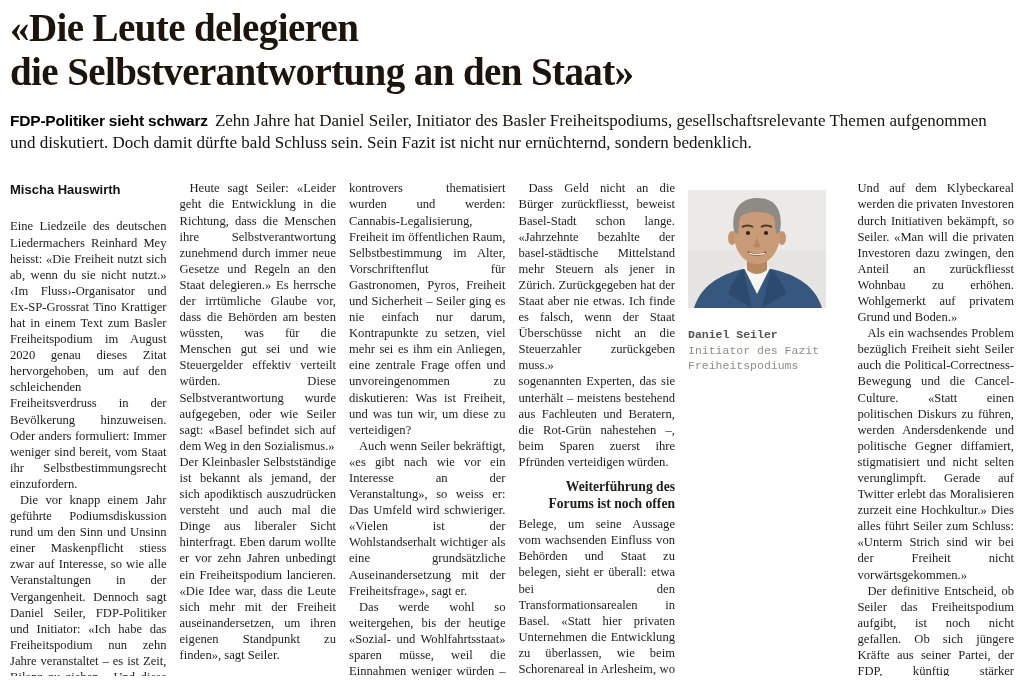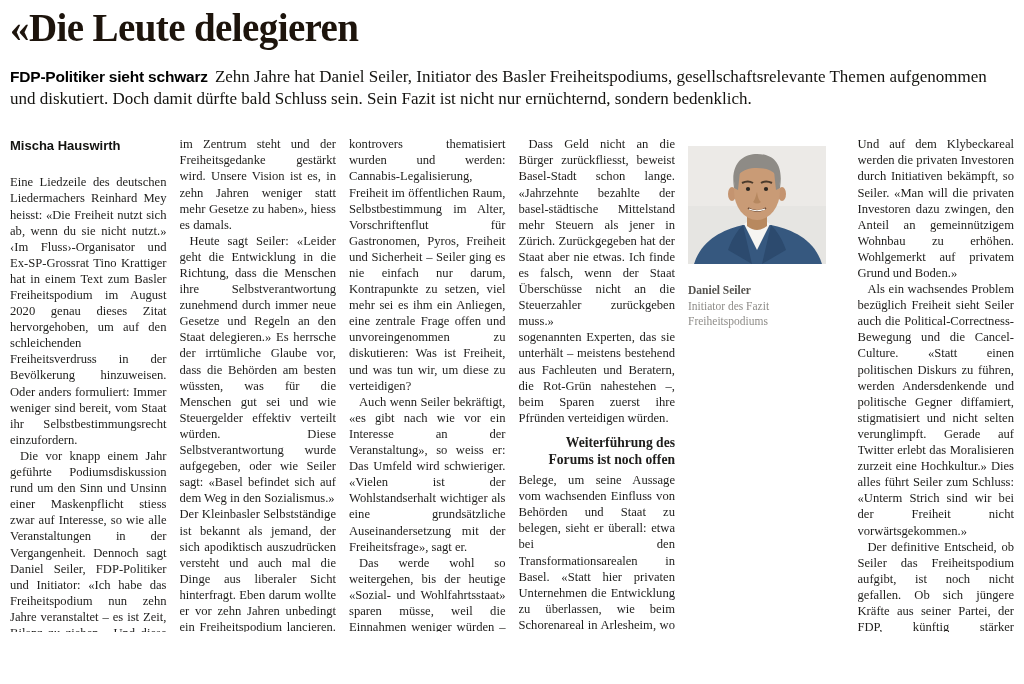--- a/index.html
+++ b/index.html
@@ -24,44 +24,44 @@
             color:#121210; margin:2px 0 20px 0; text-align:left; }
   .para { margin:0; }
   .para.indent { text-indent:10px; }
   .subhead { font-family:"Liberation Serif", serif; font-weight:700; font-size:13.6px;
              line-height:1.22; margin:9px 0 4px 0; text-align:right; hyphens:none; }
 
   .media-col { text-align:left; hyphens:none; }
   .media-col figure { margin:10px 0 0 0; }
   .pullquote { margin:15px 0 0 0; font-family:"Liberation Serif", serif; font-weight:700;
                font-size:17.5px; line-height:1.3; letter-spacing:-0.2px; color:#1c1916; }
-  .caption { margin-top:15px; font-family:Liberation Serif, serif;
+  .caption { margin-top:15px; font-family:Liberation Mono, monospace;
              font-size:11.5px; line-height:1.32; }
   .cap-name { font-weight:700; color:#55534f; }
   .cap-role { color:#8f8d89; }
 </style>
 </head>
 <body>
 
 <div class="page">
 
   <h1 class="headline">
     <span>«Die Leute delegieren</span>
+    <span>die Selbstverantwortung an den Staat»</span>
   </h1>
 
   <p class="lead"><strong class="kicker">FDP-Politiker sieht schwarz</strong><span>Zehn Jahre hat Daniel Seiler, Initiator des Basler Freiheitspodiums, gesellschaftsrelevante Themen aufgenommen und diskutiert. Doch damit dürfte bald Schluss sein. Sein Fazit ist nicht nur ernüchternd, sondern bedenklich.</span></p>
 
   <div class="columns">
     <div class="col">
         <div class="byline">Mischa Hauswirth</div>
         <p class="para">Eine Liedzeile des deutschen Liedermachers Reinhard Mey heisst: «Die Freiheit nutzt sich ab, wenn du sie nicht nutzt.» ‹Im Fluss›-Organisator und Ex-SP-Grossrat Tino Krattiger hat in einem Text zum Basler Freiheitspodium im August 2020 genau dieses Zitat hervorgehoben, um auf den schleichenden Freiheitsverdruss in der Bevölkerung hinzuweisen. Oder anders formuliert: Immer weniger sind bereit, vom Staat ihr Selbstbestimmungsrecht einzufordern.</p>
         <p class="para indent">Die vor knapp einem Jahr geführte Podiumsdiskussion rund um den Sinn und Unsinn einer Maskenpflicht stiess zwar auf Interesse, so wie alle Veranstaltungen in der Vergangenheit. Dennoch sagt Daniel Seiler, FDP-Politiker und Initiator: «Ich habe das Freiheitspodium nun zehn Jahre veranstaltet – es ist Zeit, Bilanz zu ziehen.» Und diese fällt etwas ernüchternd aus, wenn es um den Freiheitswillen der Bevölkerung geht.</p>
       </div>
     <div class="col">
-        <p class="para">im Zentrum steht und der Freiheitsgedanke gestärkt wird. Unsere Vision ist es, in zehn Jahren weniger statt mehr Gesetze zu haben», hiess es damals.</p>
         <p class="para indent">Heute sagt Seiler: «Leider geht die Entwicklung in die Richtung, dass die Menschen ihre Selbstverantwortung zunehmend durch immer neue Gesetze und Regeln an den Staat delegieren.» Es herrsche der irrtümliche Glaube vor, dass die Behörden am besten wüssten, was für die Menschen gut sei und wie Steuergelder effektiv verteilt würden. Diese Selbstverantwortung wurde aufgegeben, oder wie Seiler sagt: «Basel befindet sich auf dem Weg in den Sozialismus.»</p>
         <p class="para">Der Kleinbasler Selbstständige ist bekannt als jemand, der sich apodiktisch auszudrücken versteht und auch mal die Dinge aus liberaler Sicht hinterfragt. Eben darum wollte er vor zehn Jahren unbedingt ein Freiheitspodium lancieren. «Die Idee war, dass die Leute sich mehr mit der Freiheit auseinandersetzen, um ihren eigenen Standpunkt zu finden», sagt Seiler.</p>
       </div>
     <div class="col">
         <p class="para">kontrovers thematisiert wurden und werden: Cannabis-Legalisierung, Freiheit im öffentlichen Raum, Selbstbestimmung im Alter, Vorschriftenflut für Gastronomen, Pyros, Freiheit und Sicherheit – Seiler ging es nie einfach nur darum, Kontrapunkte zu setzen, viel mehr sei es ihm ein Anliegen, eine zentrale Frage offen und unvoreingenommen zu diskutieren: Was ist Freiheit, und was tun wir, um diese zu verteidigen?</p>
         <p class="para indent">Auch wenn Seiler bekräftigt, «es gibt nach wie vor ein Interesse an der Veranstaltung», so weiss er: Das Umfeld wird schwieriger. «Vielen ist der Wohlstandserhalt wichtiger als eine grundsätzliche Auseinandersetzung mit der Freiheitsfrage», sagt er.</p>
         <p class="para indent">Das werde wohl so weitergehen, bis der heutige «Sozial- und Wohlfahrtsstaat» sparen müsse, weil die Einnahmen weniger würden – angesichts der globalen Schuldenkrise und der drohenden Inflation nur eine Frage der Zeit. «Dann wird ein Verteilkampf um die vorhandenen finanziellen Mittel entstehen, und viele werden wohl erst dann merken, dass sie weniger frei sind, als sie heute meinen.»</p>
       </div>
     <div class="col">
         <p class="para indent">Dass Geld nicht an die Bürger zurückfliesst, beweist Basel-Stadt schon lange. «Jahrzehnte bezahlte der basel-städtische Mittelstand mehr Steuern als jener in Zürich. Zurückgegeben hat der Staat aber nie etwas. Ich finde es falsch, wenn der Staat Überschüsse nicht an die Steuerzahler zurückgeben muss.»</p>
@@ -107,18 +107,18 @@
       </figure>
 
 
       <div class="caption">
         <div class="cap-name">Daniel Seiler</div>
         <div class="cap-role">Initiator des Fazit Freiheitspodiums</div>
       </div>
     </div>
 
     <div class="col">
-        <p class="para">Und auf dem Klybeckareal werden die privaten Investoren durch Initiativen bekämpft, so Seiler. «Man will die privaten Investoren dazu zwingen, den Anteil an gemeinnützigem Wohnbau zu erhöhen. Wohlgemerkt auf privatem Grund und Boden.»</p>
+        <p class="para">Und auf dem Klybeckareal werden die privaten Investoren durch Initiativen bekämpft, so Seiler. «Man will die privaten Investoren dazu zwingen, den Anteil an zurückfliesst Wohnbau zu erhöhen. Wohlgemerkt auf privatem Grund und Boden.»</p>
         <p class="para indent">Als ein wachsendes Problem bezüglich Freiheit sieht Seiler auch die Political-Correctness-Bewegung und die Cancel-Culture. «Statt einen politischen Diskurs zu führen, werden Andersdenkende und politische Gegner diffamiert, stigmatisiert und nicht selten verunglimpft. Gerade auf Twitter erlebt das Moralisieren zurzeit eine Hochkultur.» Dies alles führt Seiler zum Schluss: «Unterm Strich sind wir bei der Freiheit nicht vorwärtsgekommen.»</p>
         <p class="para indent">Der definitive Entscheid, ob Seiler das Freiheitspodium aufgibt, ist noch nicht gefallen. Ob sich jüngere Kräfte aus seiner Partei, der FDP, künftig stärker engagieren möchten, sei noch unklar, so Seiler. Es gebe zwar Interessenten für eine Weiterführung, nur bleibe noch vieles offen. «Bis im Herbst entscheide ich, ob es weitere Freiheitspodien gibt», so Seiler. Falls nein, ist Basel um eine liberale, freidenkerische Bereicherung ärmer.</p>
       </div>
   </div>
 </div>
 
 </body></html>

